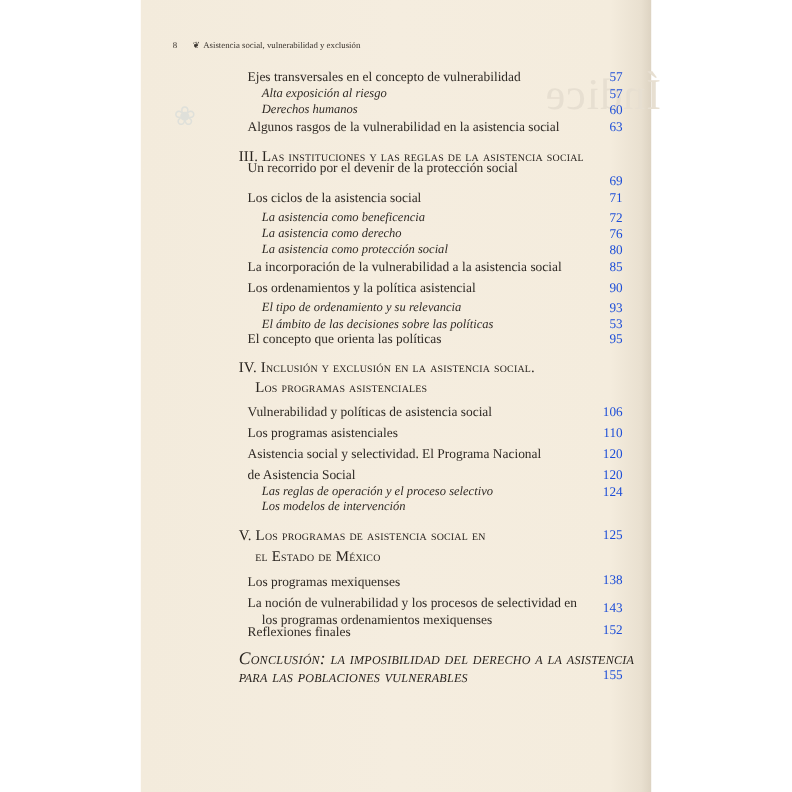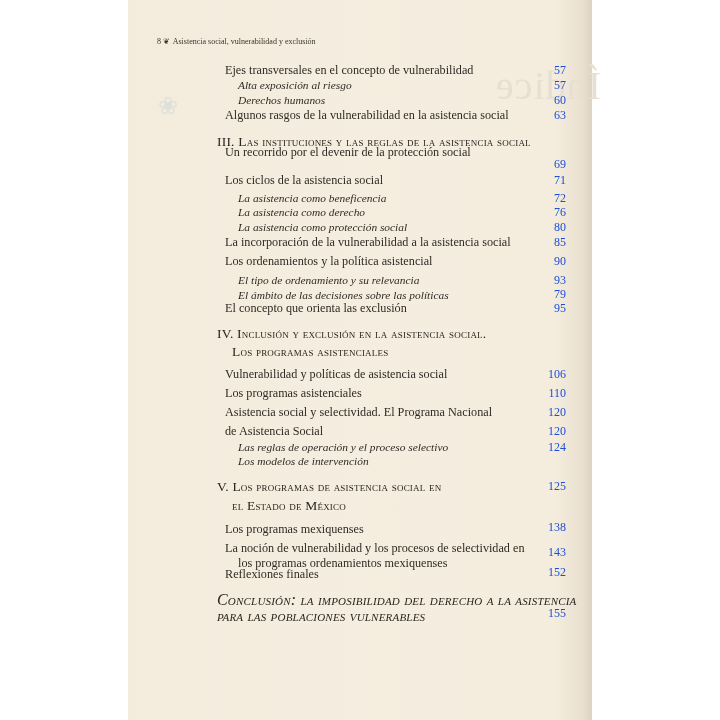--- a/index.html
+++ b/index.html
@@ -13,21 +13,21 @@
   }
   .watermark {
     position:absolute; left:495px; top:62px; font-size:40px; color:#e7dfd1;
     transform: scaleX(-1); letter-spacing:1px; pointer-events:none;
   }
   .ornament-ghost {
     position:absolute; left:158px; top:92px; font-size:24px; color:#dfe0da; pointer-events:none;
   }
   .runhead { position:absolute; top:37px; font-size:8px; color:#3a342e; }
   .runhead .folio { position:absolute; left:157px; }
-  .runhead .title { position:absolute; left:163px; white-space:nowrap; }
+  .runhead .title { position:absolute; left:175px; white-space:nowrap; }
   .runhead .leaf { font-size:8px; margin-right:3px; }
 
   .row { position:absolute; font-size:12.2px; line-height:14px; white-space:nowrap; color:#2f2a25; }
   .row.l1 { left:225px; }
   .row.l2 { left:238px; font-style:italic; font-size:11.4px; }
   .pg { position:absolute; left:520px; width:46px; text-align:right; font-size:12px; line-height:14px; color:#1d4ed8; }
 
   .sect { position:absolute; left:217px; font-size:13.5px; line-height:16px; white-space:nowrap; color:#2a2520; letter-spacing:0.2px; }
   .sect .sc { font-variant: small-caps; }
   .sect.cont { left:232px; }
@@ -68,22 +68,22 @@
 <div class="pg" style="top:205px">76</div>
 <div class="row l2" style="top:220px">La asistencia como protección social</div>
 <div class="pg" style="top:220px">80</div>
 <div class="row l1" style="top:235px">La incorporación de la vulnerabilidad a la asistencia social</div>
 <div class="pg" style="top:235px">85</div>
 <div class="row l1" style="top:254px">Los ordenamientos y la política asistencial</div>
 <div class="pg" style="top:254px">90</div>
 <div class="row l2" style="top:273px">El tipo de ordenamiento y su relevancia</div>
 <div class="pg" style="top:273px">93</div>
 <div class="row l2" style="top:288px">El ámbito de las decisiones sobre las políticas</div>
-<div class="pg" style="top:287px">79</div>
-<div class="row l1" style="top:301px">El concepto que orienta las exclusión</div>
+<div class="pg" style="top:287px">53</div>
+<div class="row l1" style="top:301px">El concepto que orienta las políticas</div>
 <div class="pg" style="top:301px">95</div>
 
 <div class="sect" style="top:326px">
   <span>IV.</span> <span class="sc">Inclusión y exclusión en la asistencia social.</span>
 </div>
 <div class="sect cont" style="top:344px">
   <span class="sc">Los programas asistenciales</span>
 </div>
 <div class="row l1" style="top:367px">Vulnerabilidad y políticas de asistencia social</div>
 <div class="pg" style="top:367px">106</div>

